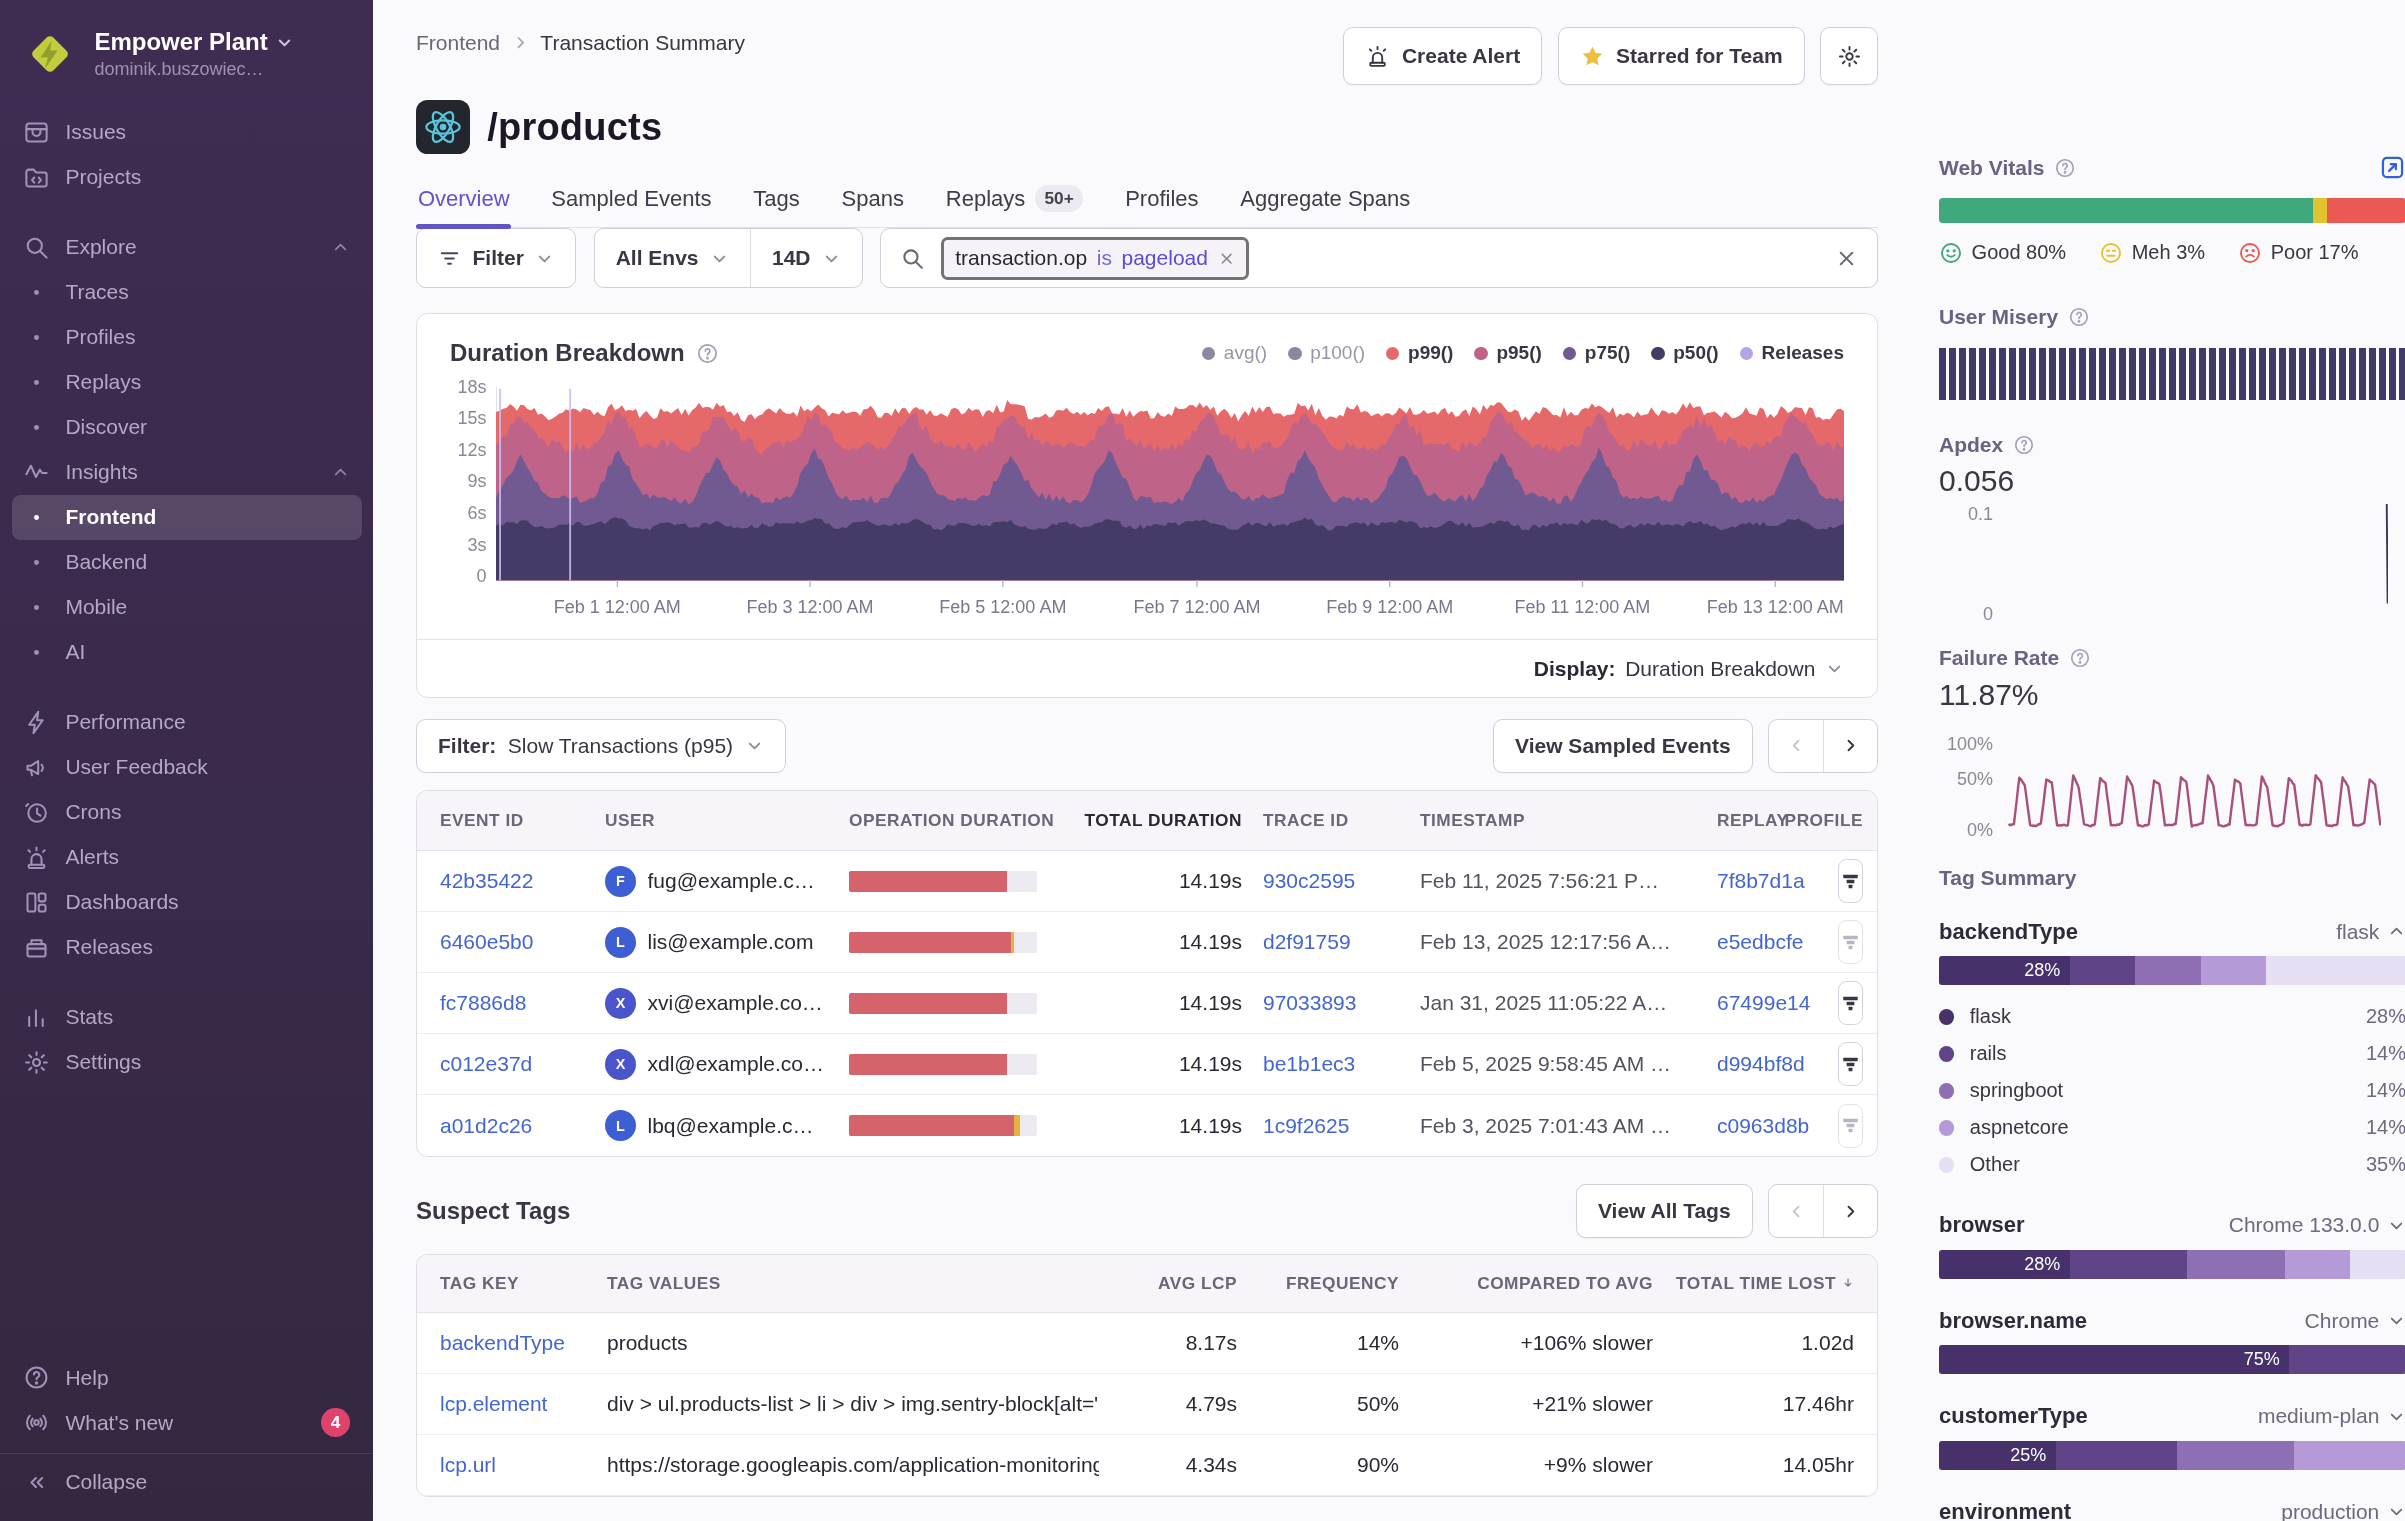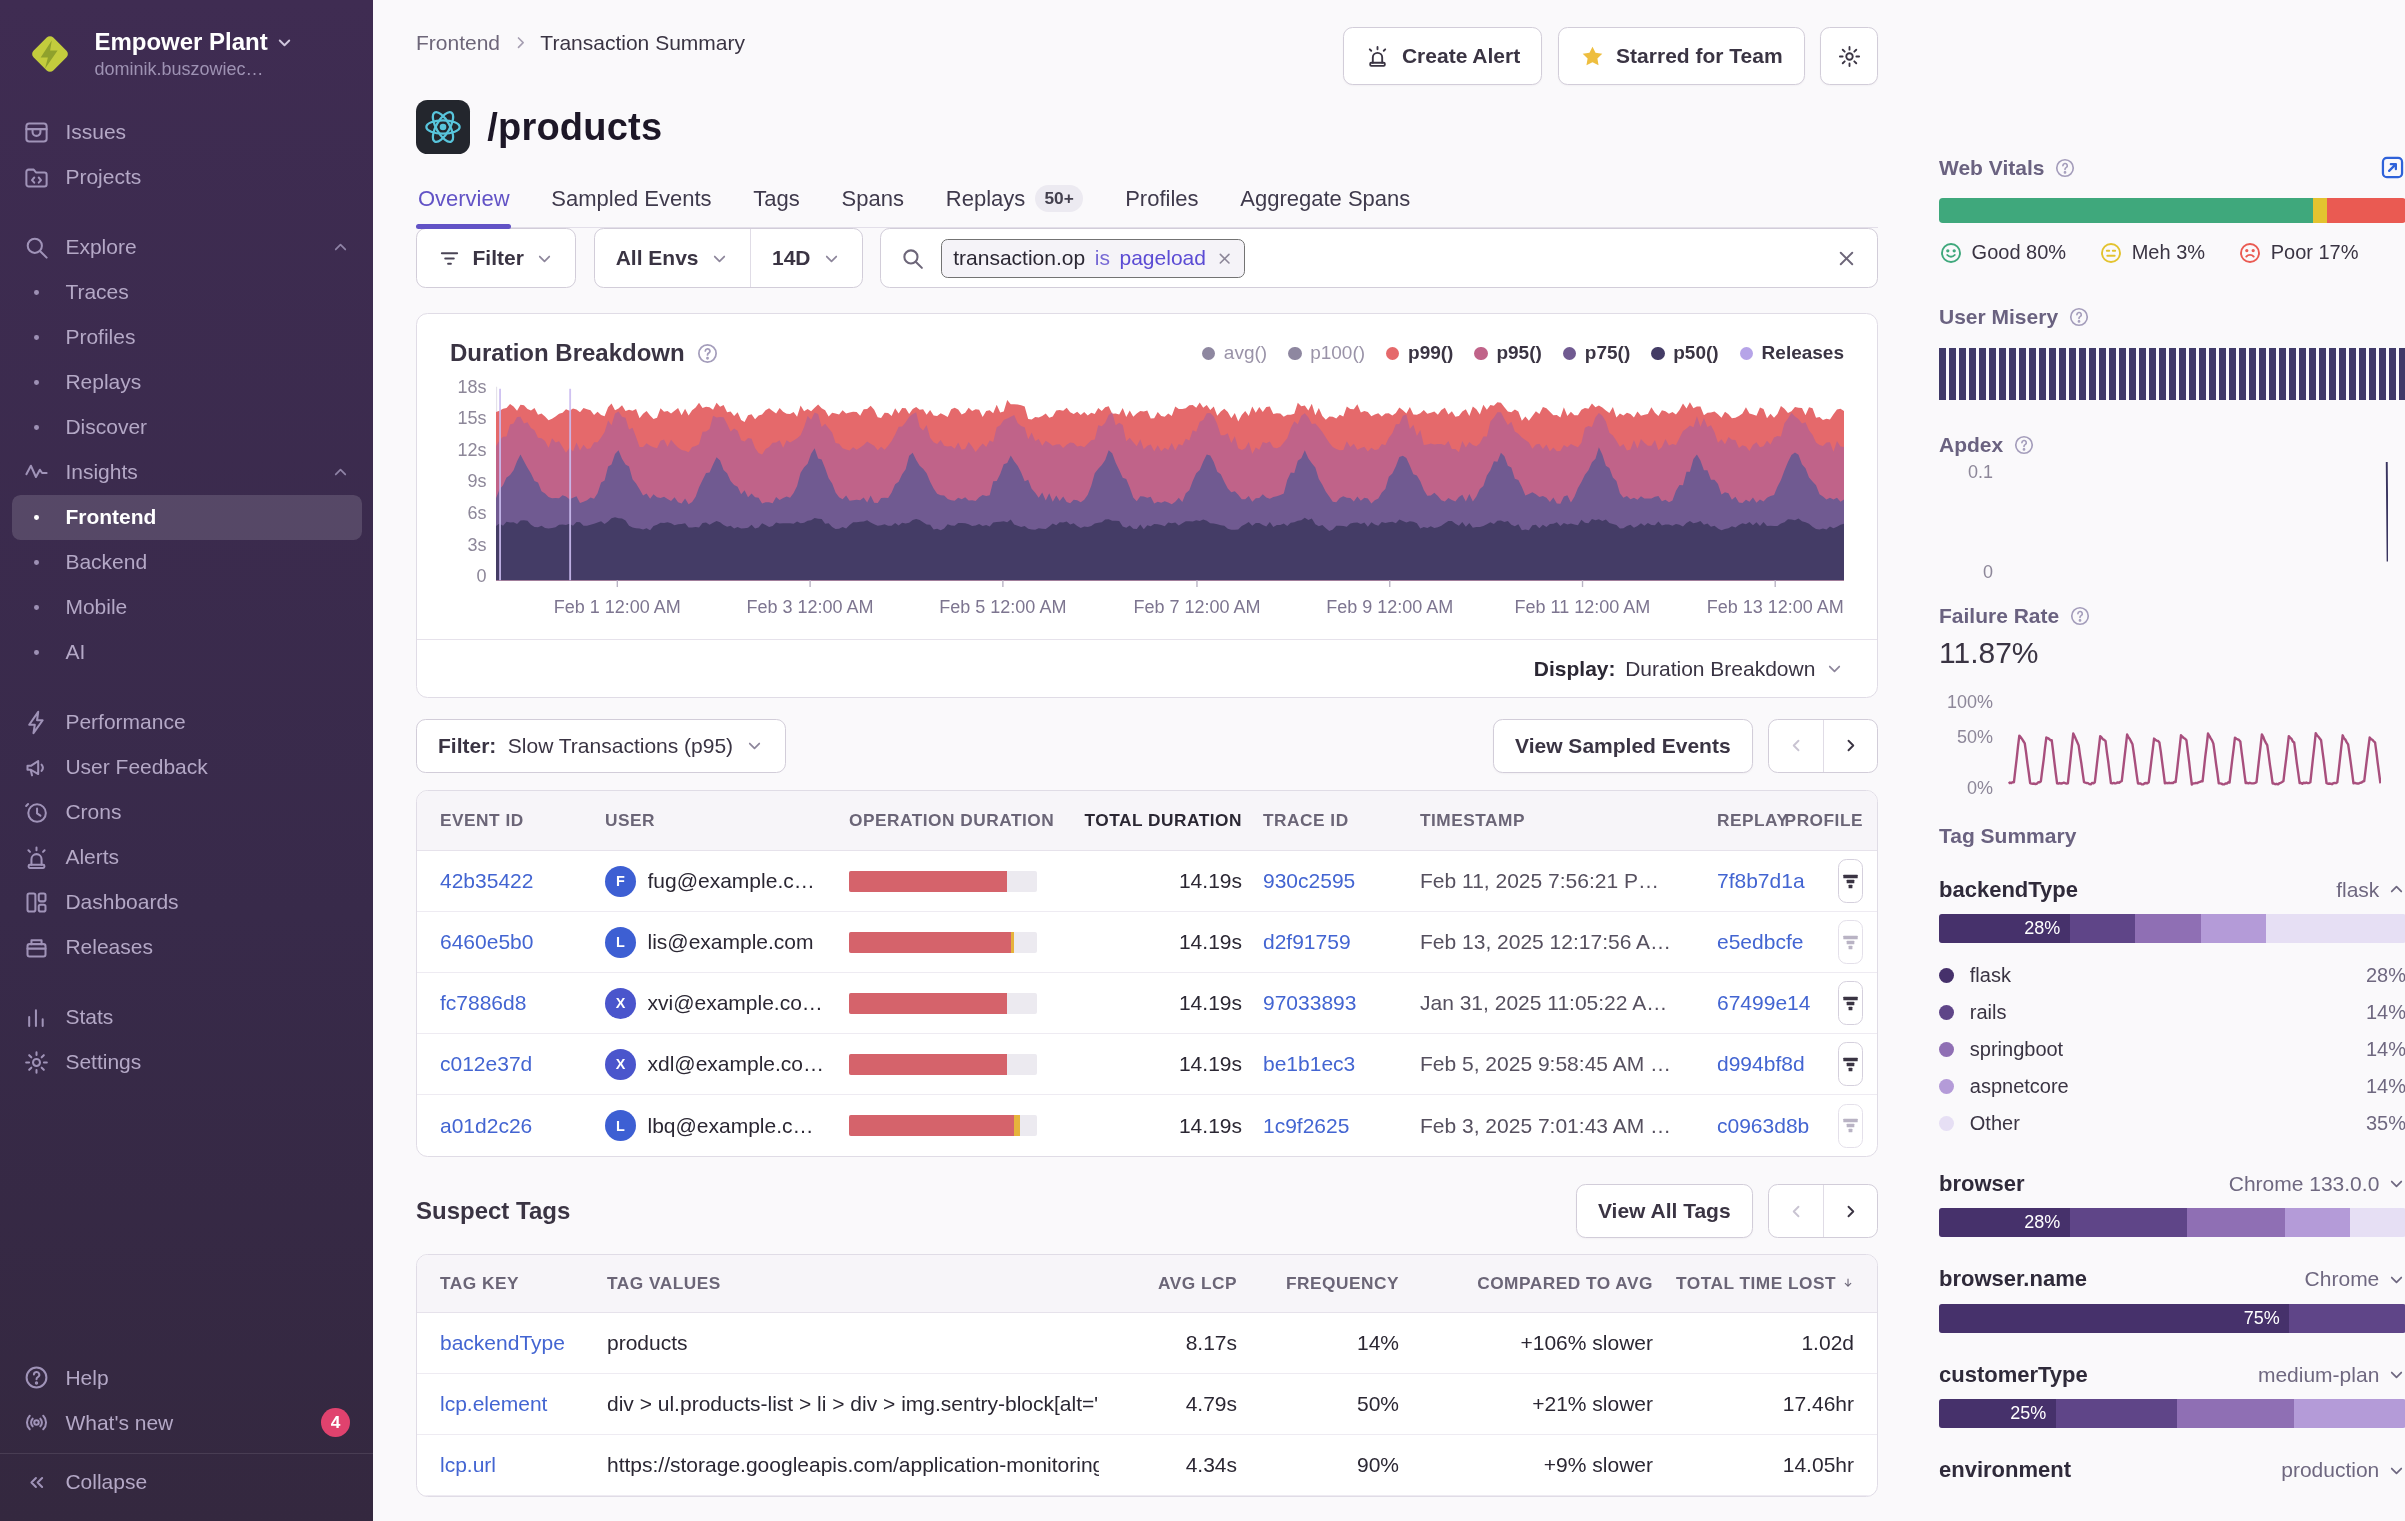--- a/index.html
+++ b/index.html
@@ -55,21 +55,21 @@
 
   .filter-row { display:flex; gap:17.3px; }
   .ctl { display:inline-flex; align-items:center; gap:11.5px; height:60px; padding:0 21px; background:#fff; border:1px solid #d2cdd9; border-radius:9.6px; font-size:21px; font-weight:bold; color:#3a3443; cursor:pointer; }
   .ctl .icn { width:23px; height:23px; color:#4a4456; }
   .ctl .chev { width:19px; height:19px; color:#8d869b; }
   .ctl-group { display:inline-flex; height:60px; background:#fff; border:1px solid #d2cdd9; border-radius:9.6px; overflow:hidden; }
   .ctl-group .seg { display:inline-flex; align-items:center; gap:11.5px; padding:0 21px; font-size:21px; font-weight:bold; color:#3a3443; cursor:pointer; }
   .ctl-group .seg + .seg { border-left:1px solid #e0dce6; }
   .searchbar { flex:1; display:flex; align-items:center; gap:15.4px; height:60px; background:#fff; border:1px solid #d2cdd9; border-radius:9.6px; padding:0 19px; cursor:text; }
   .searchbar .icn.search { width:25px; height:25px; color:#6d6679; flex:none; }
-  .token { display:inline-flex; align-items:center; gap:9.6px; background:#f5f3f8; border:1px solid #737373; border-radius:6.7px; padding:6.7px 11.5px; font-size:21px; }
+  .token { display:inline-flex; align-items:center; gap:9.6px; background:#f5f3f8; border:3px solid #737373; border-radius:6.7px; padding:6.7px 11.5px; font-size:21px; }
   .token .t-key { color:#2b2733; }
   .token .t-op { color:#7668d4; }
   .token .t-val { color:#5b4bd4; }
   .token .t-x { width:17.3px; height:17.3px; color:#8d8799; cursor:pointer; }
   .searchbar .clear { margin-left:auto; width:23px; height:23px; color:#6d6679; cursor:pointer; }
 
   .panel { background:#fff; border:1px solid #e0dce6; border-radius:11.5px; }
   .chart-panel { margin-top:25px; padding:0; }
   .chart-head { display:flex; align-items:center; padding:25px 33px 5.8px 33px; }
   .chart-title { font-size:24px; font-weight:bold; color:#3a3443; }
@@ -1007,20 +1007,21 @@
   <div class="sec-title" style="margin-top:33px">
     <span>Apdex</span>
     <span class="icn q-icn">
         <svg viewBox="0 0 24 24" fill="none" stroke="currentColor" stroke-width="1.8" stroke-linecap="round">
           <circle cx="12" cy="12" r="9"></circle>
           <path d="M9.7 9.4a2.4 2.4 0 1 1 3.5 2.2c-.8.4-1.2 1-1.2 1.9"></path>
           <circle cx="12" cy="16.9" r="0.6" fill="currentColor"></circle>
         </svg>
       </span>
   </div>
+  <div class="big-num">0.056</div>
   <div class="spark-wrap" id="apdex-wrap">
       <span class="ylab" style="top: 0px;">0.1</span>
       <span class="ylab" style="top: 100px;">0</span>
       <svg viewBox="0 0 396 118" width="380" height="113">
         <path d="M0.0 -92.0 L1.7 -92.0 L3.4 -92.0 L5.1 -92.0 L6.8 -92.0 L8.5 -92.0 L10.2 -92.0 L11.8 -92.0 L13.5 -92.0 L15.2 -92.0 L16.9 -92.0 L18.6 -92.0 L20.3 -92.0 L22.0 -92.0 L23.7 -92.0 L25.4 -92.0 L27.1 -92.0 L28.8 -92.0 L30.5 -92.0 L32.2 -92.0 L33.8 -92.0 L35.5 -92.0 L37.2 -92.0 L38.9 -92.0 L40.6 -92.0 L42.3 -92.0 L44.0 -92.0 L45.7 -92.0 L47.4 -92.0 L49.1 -92.0 L50.8 -92.0 L52.5 -92.0 L54.2 -92.0 L55.8 -92.0 L57.5 -92.0 L59.2 -92.0 L60.9 -92.0 L62.6 -92.0 L64.3 -92.0 L66.0 -92.0 L67.7 -92.0 L69.4 -92.0 L71.1 -92.0 L72.8 -92.0 L74.5 -92.0 L76.2 -92.0 L77.8 -92.0 L79.5 -92.0 L81.2 -92.0 L82.9 -92.0 L84.6 -92.0 L86.3 -92.0 L88.0 -92.0 L89.7 -92.0 L91.4 -92.0 L93.1 -92.0 L94.8 -92.0 L96.5 -92.0 L98.2 -92.0 L99.8 -92.0 L101.5 -92.0 L103.2 -92.0 L104.9 -92.0 L106.6 -92.0 L108.3 -92.0 L110.0 -92.0 L111.7 -92.0 L113.4 -92.0 L115.1 -92.0 L116.8 -92.0 L118.5 -92.0 L120.2 -92.0 L121.8 -92.0 L123.5 -92.0 L125.2 -92.0 L126.9 -92.0 L128.6 -92.0 L130.3 -92.0 L132.0 -92.0 L133.7 -92.0 L135.4 -92.0 L137.1 -92.0 L138.8 -92.0 L140.5 -92.0 L142.2 -92.0 L143.8 -92.0 L145.5 -92.0 L147.2 -92.0 L148.9 -92.0 L150.6 -92.0 L152.3 -92.0 L154.0 -92.0 L155.7 -92.0 L157.4 -92.0 L159.1 -92.0 L160.8 -92.0 L162.5 -92.0 L164.2 -92.0 L165.8 -92.0 L167.5 -92.0 L169.2 -92.0 L170.9 -92.0 L172.6 -92.0 L174.3 -92.0 L176.0 -92.0 L177.7 -92.0 L179.4 -92.0 L181.1 -92.0 L182.8 -92.0 L184.5 -92.0 L186.2 -92.0 L187.8 -92.0 L189.5 -92.0 L191.2 -92.0 L192.9 -92.0 L194.6 -92.0 L196.3 -92.0 L198.0 -92.0 L199.7 -92.0 L201.4 -92.0 L203.1 -92.0 L204.8 -92.0 L206.5 -92.0 L208.2 -92.0 L209.8 -92.0 L211.5 -92.0 L213.2 -92.0 L214.9 -92.0 L216.6 -92.0 L218.3 -92.0 L220.0 -92.0 L221.7 -92.0 L223.4 -92.0 L225.1 -92.0 L226.8 -92.0 L228.5 -92.0 L230.2 -92.0 L231.8 -92.0 L233.5 -92.0 L235.2 -92.0 L236.9 -92.0 L238.6 -92.0 L240.3 -92.0 L242.0 -92.0 L243.7 -92.0 L245.4 -92.0 L247.1 -92.0 L248.8 -92.0 L250.5 -92.0 L252.2 -92.0 L253.8 -92.0 L255.5 -92.0 L257.2 -92.0 L258.9 -92.0 L260.6 -92.0 L262.3 -92.0 L264.0 -92.0 L265.7 -92.0 L267.4 -92.0 L269.1 -92.0 L270.8 -92.0 L272.5 -92.0 L274.2 -92.0 L275.8 -92.0 L277.5 -92.0 L279.2 -92.0 L280.9 -92.0 L282.6 -92.0 L284.3 -92.0 L286.0 -92.0 L287.7 -92.0 L289.4 -92.0 L291.1 -92.0 L292.8 -92.0 L294.5 -92.0 L296.2 -92.0 L297.8 -92.0 L299.5 -92.0 L301.2 -92.0 L302.9 -92.0 L304.6 -92.0 L306.3 -92.0 L308.0 -92.0 L309.7 -92.0 L311.4 -92.0 L313.1 -92.0 L314.8 -92.0 L316.5 -92.0 L318.2 -92.0 L319.8 -92.0 L321.5 -92.0 L323.2 -92.0 L324.9 -92.0 L326.6 -92.0 L328.3 -92.0 L330.0 -92.0 L331.7 -92.0 L333.4 -92.0 L335.1 -92.0 L336.8 -92.0 L338.5 -92.0 L340.2 -92.0 L341.8 -92.0 L343.5 -92.0 L345.2 -92.0 L346.9 -92.0 L348.6 -92.0 L350.3 -92.0 L352.0 -92.0 L353.7 -92.0 L355.4 -92.0 L357.1 -92.0 L358.8 -92.0 L360.5 -92.0 L362.2 -92.0 L363.8 -92.0 L365.5 -92.0 L367.2 -92.0 L368.9 -92.0 L370.6 -92.0 L372.3 -92.0 L374.0 -92.0 L375.7 -92.0 L377.4 -92.0 L379.1 -92.0 L380.8 -92.0 L382.5 -92.0 L384.2 -92.0 L385.8 -92.0 L387.5 -92.0 L389.2 -92.0 L390.9 -92.0 L392.6 -92.0 L394.3 -92.0 L396.0 103.8" fill="none" stroke="#3a3560" stroke-width="2" stroke-linejoin="round"></path>
       </svg>
     </div>
 
   <div class="sec-title" style="margin-top:29px">
     <span>Failure Rate</span>

